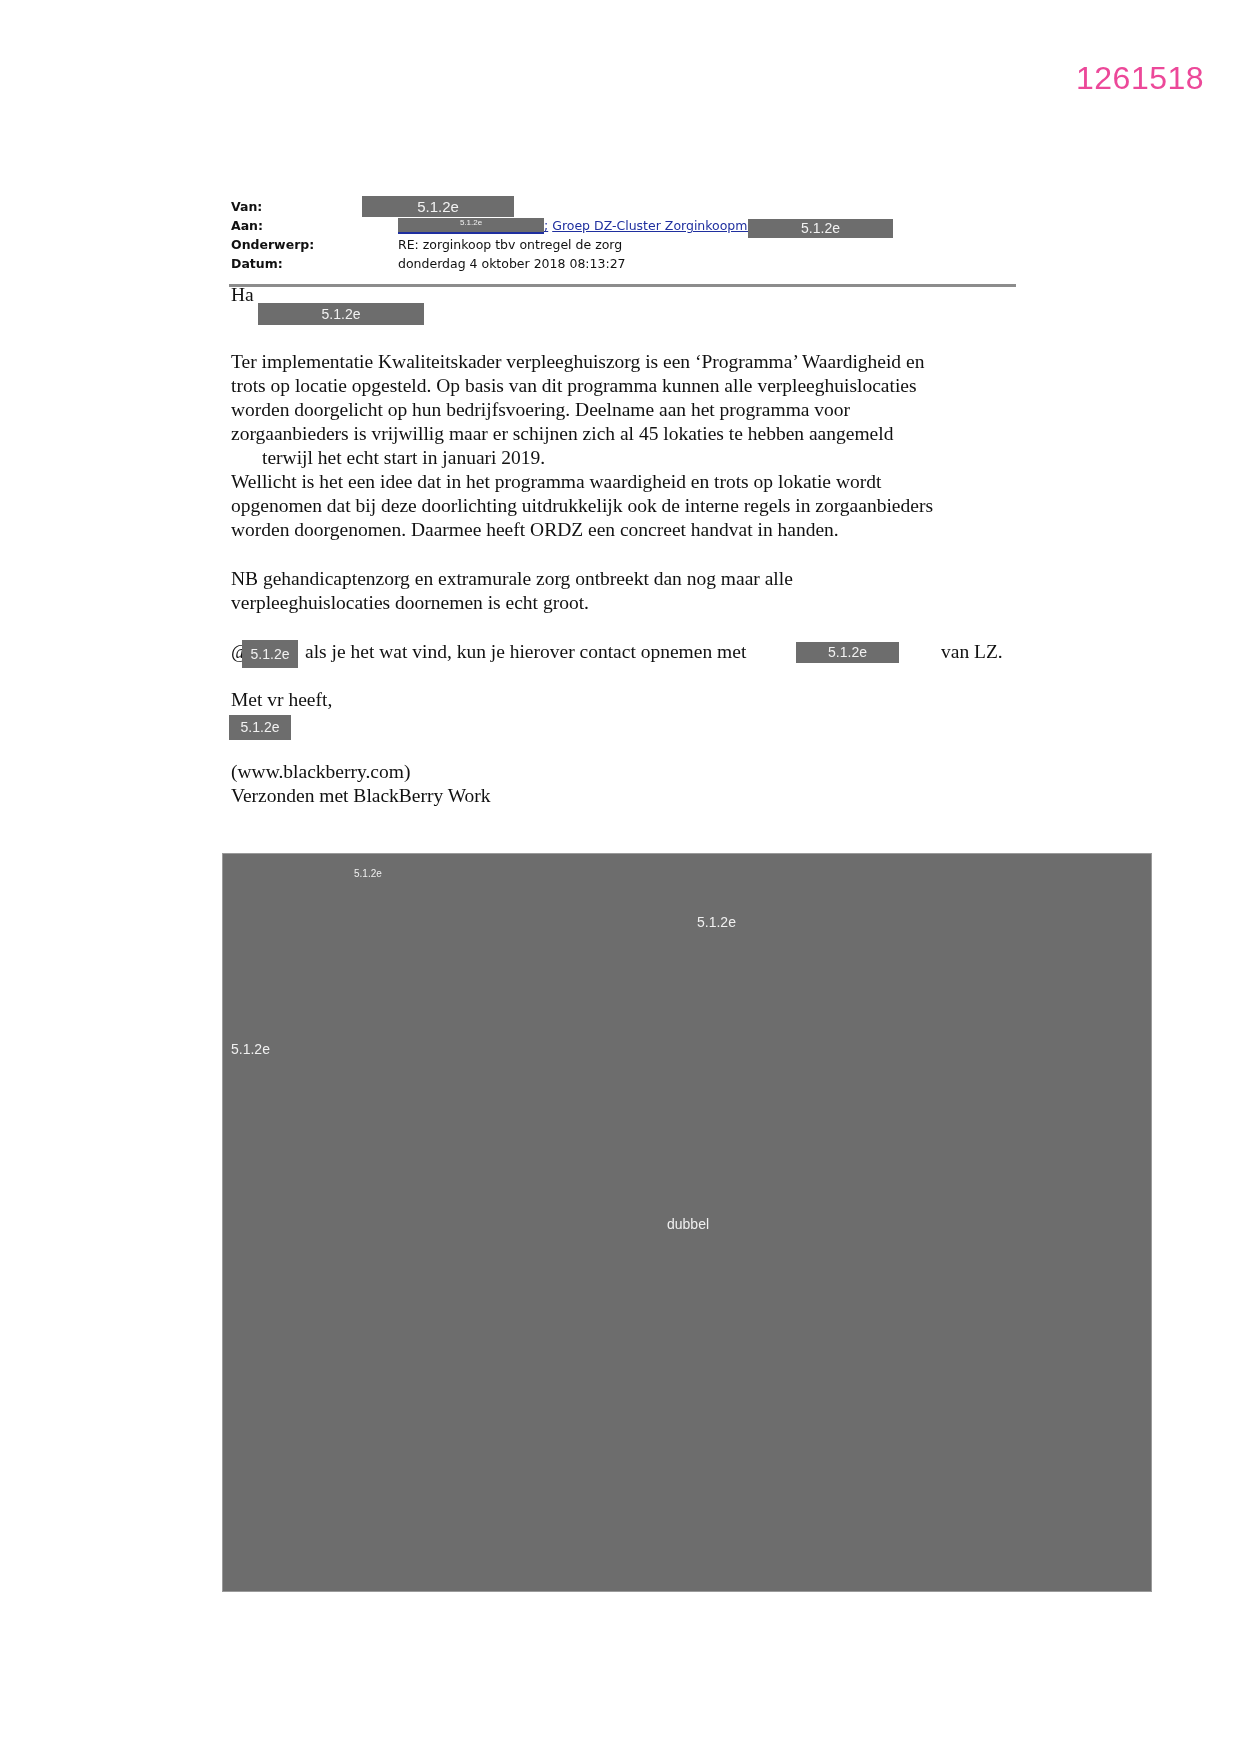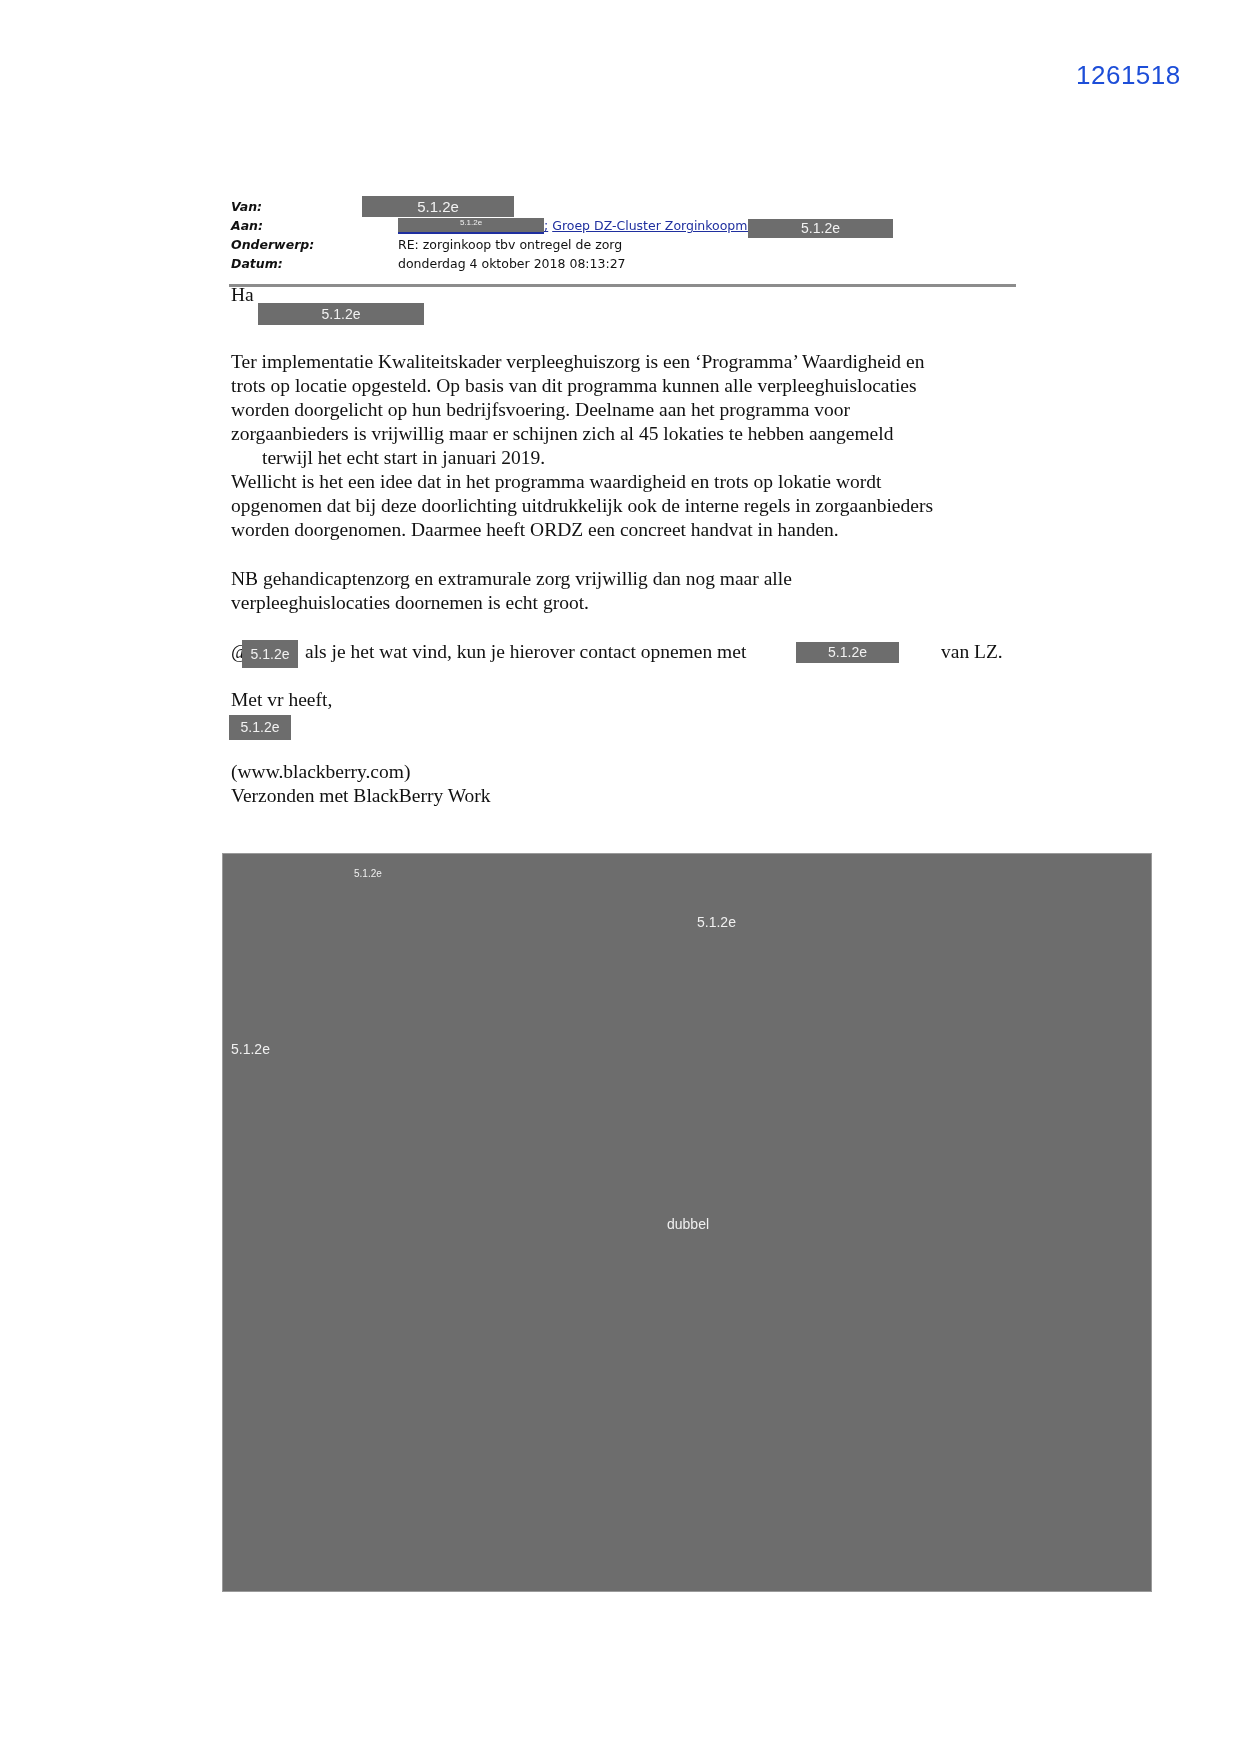--- a/index.html
+++ b/index.html
@@ -1,18 +1,18 @@
 <!DOCTYPE html>
 <html><head>
   <meta charset="utf-8">
   <style>
     html, body { margin: 0; padding: 0; background: #ffffff; }
     body { width: 1241px; height: 1754px; position: relative; overflow: hidden; font-family: "Liberation Serif", serif; color: #111; }
-    .doc-id { position: absolute; left: 1076px; top: 60px; font-family: "Liberation Sans", sans-serif; font-size: 26px; color: #1d4ed8; letter-spacing: 0.5px; }
-    .hdr-label { position: absolute; left: 231px; font-weight: bold; font-family: "DejaVu Sans", sans-serif; font-size: 12.5px; font-style: italic; }
+    .doc-id { position: absolute; left: 1076px; top: 60px; font-family: "Liberation Sans", sans-serif; font-size: 32px; color: #ec4899; letter-spacing: 0.5px; }
+    .hdr-label { position: absolute; left: 231px; font-weight: bold; font-family: "DejaVu Sans", sans-serif; font-size: 12.5px; }
     .hdr-value { position: absolute; left: 368px; font-family: "DejaVu Sans", sans-serif; font-size: 12.5px; white-space: nowrap; margin-left: 30px; }
     .redact { position: absolute; background: #6d6d6d; color: #f2f2f2; font-family: "Liberation Sans", sans-serif; text-align: center; }
     .link { color: #1f2f9f; text-decoration: underline; }
     .sep { position: absolute; left: 229px; top: 284px; width: 787px; height: 3px; background: #8c8c8c; }
     .body-text { position: absolute; left: 231px; font-size: 19.5px; line-height: 24.5px; white-space: nowrap; }
     .big-box { position: absolute; left: 222px; top: 853px; width: 930px; height: 739px; background: #6d6d6d; border: 1px solid #9a9a9a; box-sizing: border-box; }
     .box-label { position: absolute; color: #f0f0f0; font-family: "Liberation Sans", sans-serif; }
   </style>
 </head>
 <body>
@@ -47,21 +47,21 @@
   <div class="body-text" style="top:374px;">trots op locatie opgesteld. Op basis van dit programma kunnen alle verpleeghuislocaties</div>
   <div class="body-text" style="top:398px;">worden doorgelicht op hun bedrijfsvoering. Deelname aan het programma voor</div>
   <div class="body-text" style="top:422px;">zorgaanbieders is vrijwillig maar er schijnen zich al 45 lokaties te hebben aangemeld</div>
   <div class="body-text" style="top:446px;margin-left:31px;">terwijl het echt start in januari 2019.</div>
   <div class="body-text" style="top:470px;">Wellicht is het een idee dat in het programma waardigheid en trots op lokatie wordt</div>
   <div class="body-text" style="top:494px;">opgenomen dat bij deze doorlichting uitdrukkelijk ook de interne regels  in zorgaanbieders</div>
   <div class="body-text" style="top:518px;">worden doorgenomen. Daarmee heeft ORDZ een concreet handvat in handen.</div>
 </div>
 
 <div>
-  <div class="body-text" style="top:567px;">NB gehandicaptenzorg en extramurale zorg vrijwillig dan nog maar alle</div>
+  <div class="body-text" style="top:567px;">NB gehandicaptenzorg en extramurale zorg ontbreekt dan nog maar alle</div>
   <div class="body-text" style="top:591px;text-align:center;">verpleeghuislocaties doornemen is echt groot.</div>
 </div>
 
 <div class="body-text" style="top:640px;">@</div>
 <div class="redact" style="left:242px; top:640px; width:56px; height:28px; font-size:14px; line-height:28px;">5.1.2e</div>
 <div class="body-text" style="top:640px; left:305px;">als je het wat vind, kun je hierover contact opnemen met</div>
 <div class="redact" style="left:796px; top:642px; width:103px; height:21px; font-size:14px; line-height:21px;">5.1.2e</div>
 <div class="body-text" style="top:640px; left:905px;margin-left:36px;">van LZ.</div>
 
 <div class="body-text" style="top:688px;">Met vr heeft,</div>

